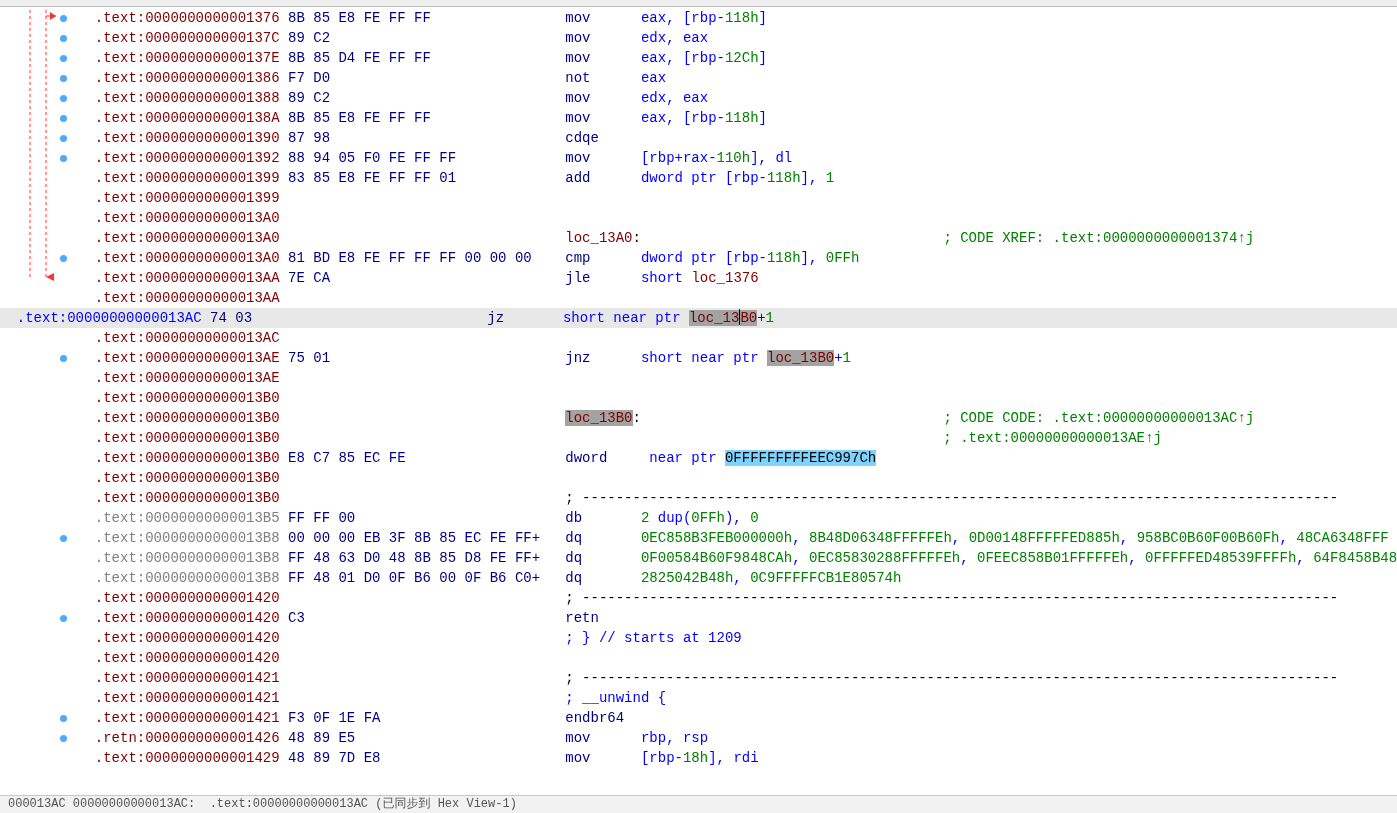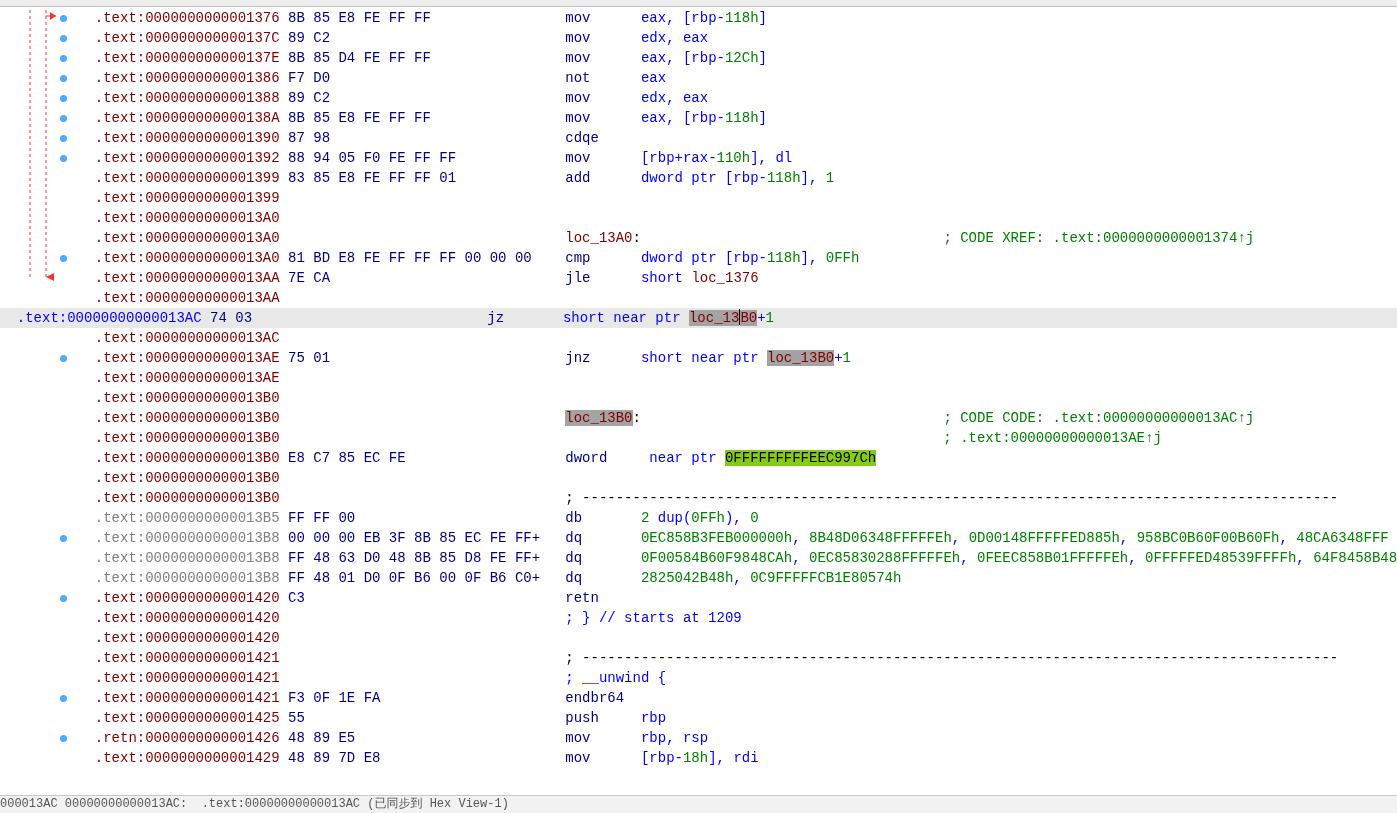--- a/index.html
+++ b/index.html
@@ -11,26 +11,26 @@
   .dot{position:absolute;top:7px;width:7px;height:7px;border-radius:50%;background:#51a8ff}
   .dot.c1{left:60px}
   .line{flex:1 1 auto}
   .navy{color:#000080}
   .green{color:#008000}
   .blue{color:#0000ff}
   .maroon{color:#800000}
   .black{color:#000}
   .gray{color:#808080}
   .hl-yellow{background:#a3a3a3}
-  .hl-red{background:#84cc16;color:#000}
+  .hl-red{background:#7dd3fc;color:#000}
   .sel{background:#e8e8e8;display:block}
   .caret{display:inline-block;width:1px;height:16px;background:#000;vertical-align:middle;margin-bottom:2px}
   .flow{position:absolute;pointer-events:none}
   .arrow-head{fill:#ff3030}
-  .status{position:absolute;left:0;right:0;bottom:0;height:17px;background:#f2f2f2;border-top:1px solid #c8c8c8;font-size:12px;line-height:17px;color:#555;padding-left:0;white-space:pre}
+  .status{position:absolute;left:0;right:0;bottom:0;height:17px;background:#f2f2f2;border-top:1px solid #c8c8c8;font-size:12px;line-height:17px;color:#555;padding-left:8px;white-space:pre}
 </style>
 </head>
 <body>
 
 <div class="top-border"></div>
 
 <div class="listing" id="listing">
     <div class="row"><div class="gutter"><div class="dot c1"></div></div><div class="line"><span class="maroon">  .text:0000000000001376</span><span class="navy"> </span><span class="navy">8B 85 E8 FE FF FF</span><span class="navy">                </span><span class="navy">mov</span><span class="navy">      </span><span class="blue">eax, [rbp-</span><span class="green">118h</span><span class="blue">]</span></div></div>
     <div class="row"><div class="gutter"><div class="dot c1"></div></div><div class="line"><span class="maroon">  .text:000000000000137C</span><span class="navy"> </span><span class="navy">89 C2</span><span class="navy">                            </span><span class="navy">mov</span><span class="navy">      </span><span class="blue">edx, eax</span></div></div>
     <div class="row"><div class="gutter"><div class="dot c1"></div></div><div class="line"><span class="maroon">  .text:000000000000137E</span><span class="navy"> </span><span class="navy">8B 85 D4 FE FF FF</span><span class="navy">                </span><span class="navy">mov</span><span class="navy">      </span><span class="blue">eax, [rbp-</span><span class="green">12Ch</span><span class="blue">]</span></div></div>
@@ -53,27 +53,27 @@
     <div class="row"><div class="gutter"></div><div class="line"><span class="maroon">  .text:00000000000013B0</span></div></div>
     <div class="row"><div class="gutter"></div><div class="line"><span class="maroon">  .text:00000000000013B0</span><span class="navy">                                  </span><span class="maroon hl-yellow">loc_13B0</span><span class="black">:</span><span class="black">                                    </span><span class="green">; CODE CODE: .text:00000000000013AC↑j</span></div></div>
     <div class="row"><div class="gutter"></div><div class="line"><span class="maroon">  .text:00000000000013B0</span><span class="black">                                                                               </span><span class="green">; .text:00000000000013AE↑j</span></div></div>
     <div class="row"><div class="gutter"></div><div class="line"><span class="maroon">  .text:00000000000013B0</span><span class="navy"> </span><span class="navy">E8 C7 85 EC FE</span><span class="navy">                   </span><span class="navy">dword</span><span class="navy">     </span><span class="blue">near ptr </span><span class="black hl-red">0FFFFFFFFFEEC997Ch</span></div></div>
     <div class="row"><div class="gutter"></div><div class="line"><span class="maroon">  .text:00000000000013B0</span></div></div>
     <div class="row"><div class="gutter"></div><div class="line"><span class="maroon">  .text:00000000000013B0</span><span class="black">                                  ; ------------------------------------------------------------------------------------------</span></div></div>
     <div class="row"><div class="gutter"></div><div class="line"><span class="gray">  .text:00000000000013B5</span><span class="navy"> </span><span class="navy">FF FF 00</span><span class="navy">                         </span><span class="navy">db</span><span class="navy">       </span><span class="green">2</span><span class="blue"> dup(</span><span class="green">0FFh</span><span class="blue">), </span><span class="green">0</span></div></div>
     <div class="row"><div class="gutter"><div class="dot c1"></div></div><div class="line"><span class="gray">  .text:00000000000013B8</span><span class="navy"> </span><span class="navy">00 00 00 EB 3F 8B 85 EC FE FF+</span><span class="navy">   </span><span class="navy">dq</span><span class="navy">       </span><span class="green">0EC858B3FEB000000h</span><span class="blue">, </span><span class="green">8B48D06348FFFFFEh</span><span class="blue">, </span><span class="green">0D00148FFFFFED885h</span><span class="blue">, </span><span class="green">958BC0B60F00B60Fh</span><span class="blue">, </span><span class="green">48CA6348FFF</span></div></div>
     <div class="row"><div class="gutter"></div><div class="line"><span class="gray">  .text:00000000000013B8</span><span class="navy"> </span><span class="navy">FF 48 63 D0 48 8B 85 D8 FE FF+</span><span class="navy">   </span><span class="navy">dq</span><span class="navy">       </span><span class="green">0F00584B60F9848CAh</span><span class="blue">, </span><span class="green">0EC85830288FFFFFEh</span><span class="blue">, </span><span class="green">0FEEC858B01FFFFFEh</span><span class="blue">, </span><span class="green">0FFFFFED48539FFFFh</span><span class="blue">, </span><span class="green">64F8458B48</span></div></div>
     <div class="row"><div class="gutter"></div><div class="line"><span class="gray">  .text:00000000000013B8</span><span class="navy"> </span><span class="navy">FF 48 01 D0 0F B6 00 0F B6 C0+</span><span class="navy">   </span><span class="navy">dq</span><span class="navy">       </span><span class="green">2825042B48h</span><span class="blue">, </span><span class="green">0C9FFFFFCB1E80574h</span></div></div>
+    <div class="row"><div class="gutter"></div><div class="line"><span class="maroon">  .text:0000000000001420</span><span class="black">                                  ; ------------------------------------------------------------------------------------------</span></div></div>
     <div class="row"><div class="gutter"><div class="dot c1"></div></div><div class="line"><span class="maroon">  .text:0000000000001420</span><span class="navy"> </span><span class="navy">C3</span><span class="navy">                               </span><span class="navy">retn</span><span class="navy">     </span></div></div>
     <div class="row"><div class="gutter"></div><div class="line"><span class="maroon">  .text:0000000000001420</span><span class="black">                                  </span><span class="blue">; } // starts at 1209</span></div></div>
     <div class="row"><div class="gutter"></div><div class="line"><span class="maroon">  .text:0000000000001420</span></div></div>
     <div class="row"><div class="gutter"></div><div class="line"><span class="maroon">  .text:0000000000001421</span><span class="black">                                  ; ------------------------------------------------------------------------------------------</span></div></div>
     <div class="row"><div class="gutter"></div><div class="line"><span class="maroon">  .text:0000000000001421</span><span class="black">                                  </span><span class="blue">; __unwind {</span></div></div>
     <div class="row"><div class="gutter"><div class="dot c1"></div></div><div class="line"><span class="maroon">  .text:0000000000001421</span><span class="navy"> </span><span class="navy">F3 0F 1E FA</span><span class="navy">                      </span><span class="navy">endbr64</span><span class="navy">  </span></div></div>
-    <div class="row"><div class="gutter"></div><div class="line"><span class="maroon">  .text:0000000000001425</span><span class="navy"> </span><span class="navy">55</span><span class="navy">                               </span><span class="navy">push</span><span class="navy">     </span><span class="blue">rbp</span></div></div>
     <div class="row"><div class="gutter"><div class="dot c1"></div></div><div class="line"><span class="maroon">  .retn:0000000000001426</span><span class="navy"> </span><span class="navy">48 89 E5</span><span class="navy">                         </span><span class="navy">mov</span><span class="navy">      </span><span class="blue">rbp, rsp</span></div></div>
     <div class="row"><div class="gutter"></div><div class="line"><span class="maroon">  .text:0000000000001429</span><span class="navy"> </span><span class="navy">48 89 7D E8</span><span class="navy">                      </span><span class="navy">mov</span><span class="navy">      </span><span class="blue">[rbp-</span><span class="green">18h</span><span class="blue">], rdi</span></div></div>
   </div>
 
 <svg class="flow" style="left:24px;top:8px;width:52px;height:300px">
 
   <line x1="6" y1="-4" x2="6" y2="269" stroke="#ff3030" stroke-width="1" stroke-dasharray="3,3"></line>
   <line x1="22" y1="-4" x2="22" y2="269" stroke="#ff3030" stroke-width="1" stroke-dasharray="3,3"></line>
   <polygon points="22,269 30,265 30,273" class="arrow-head"></polygon>
 

